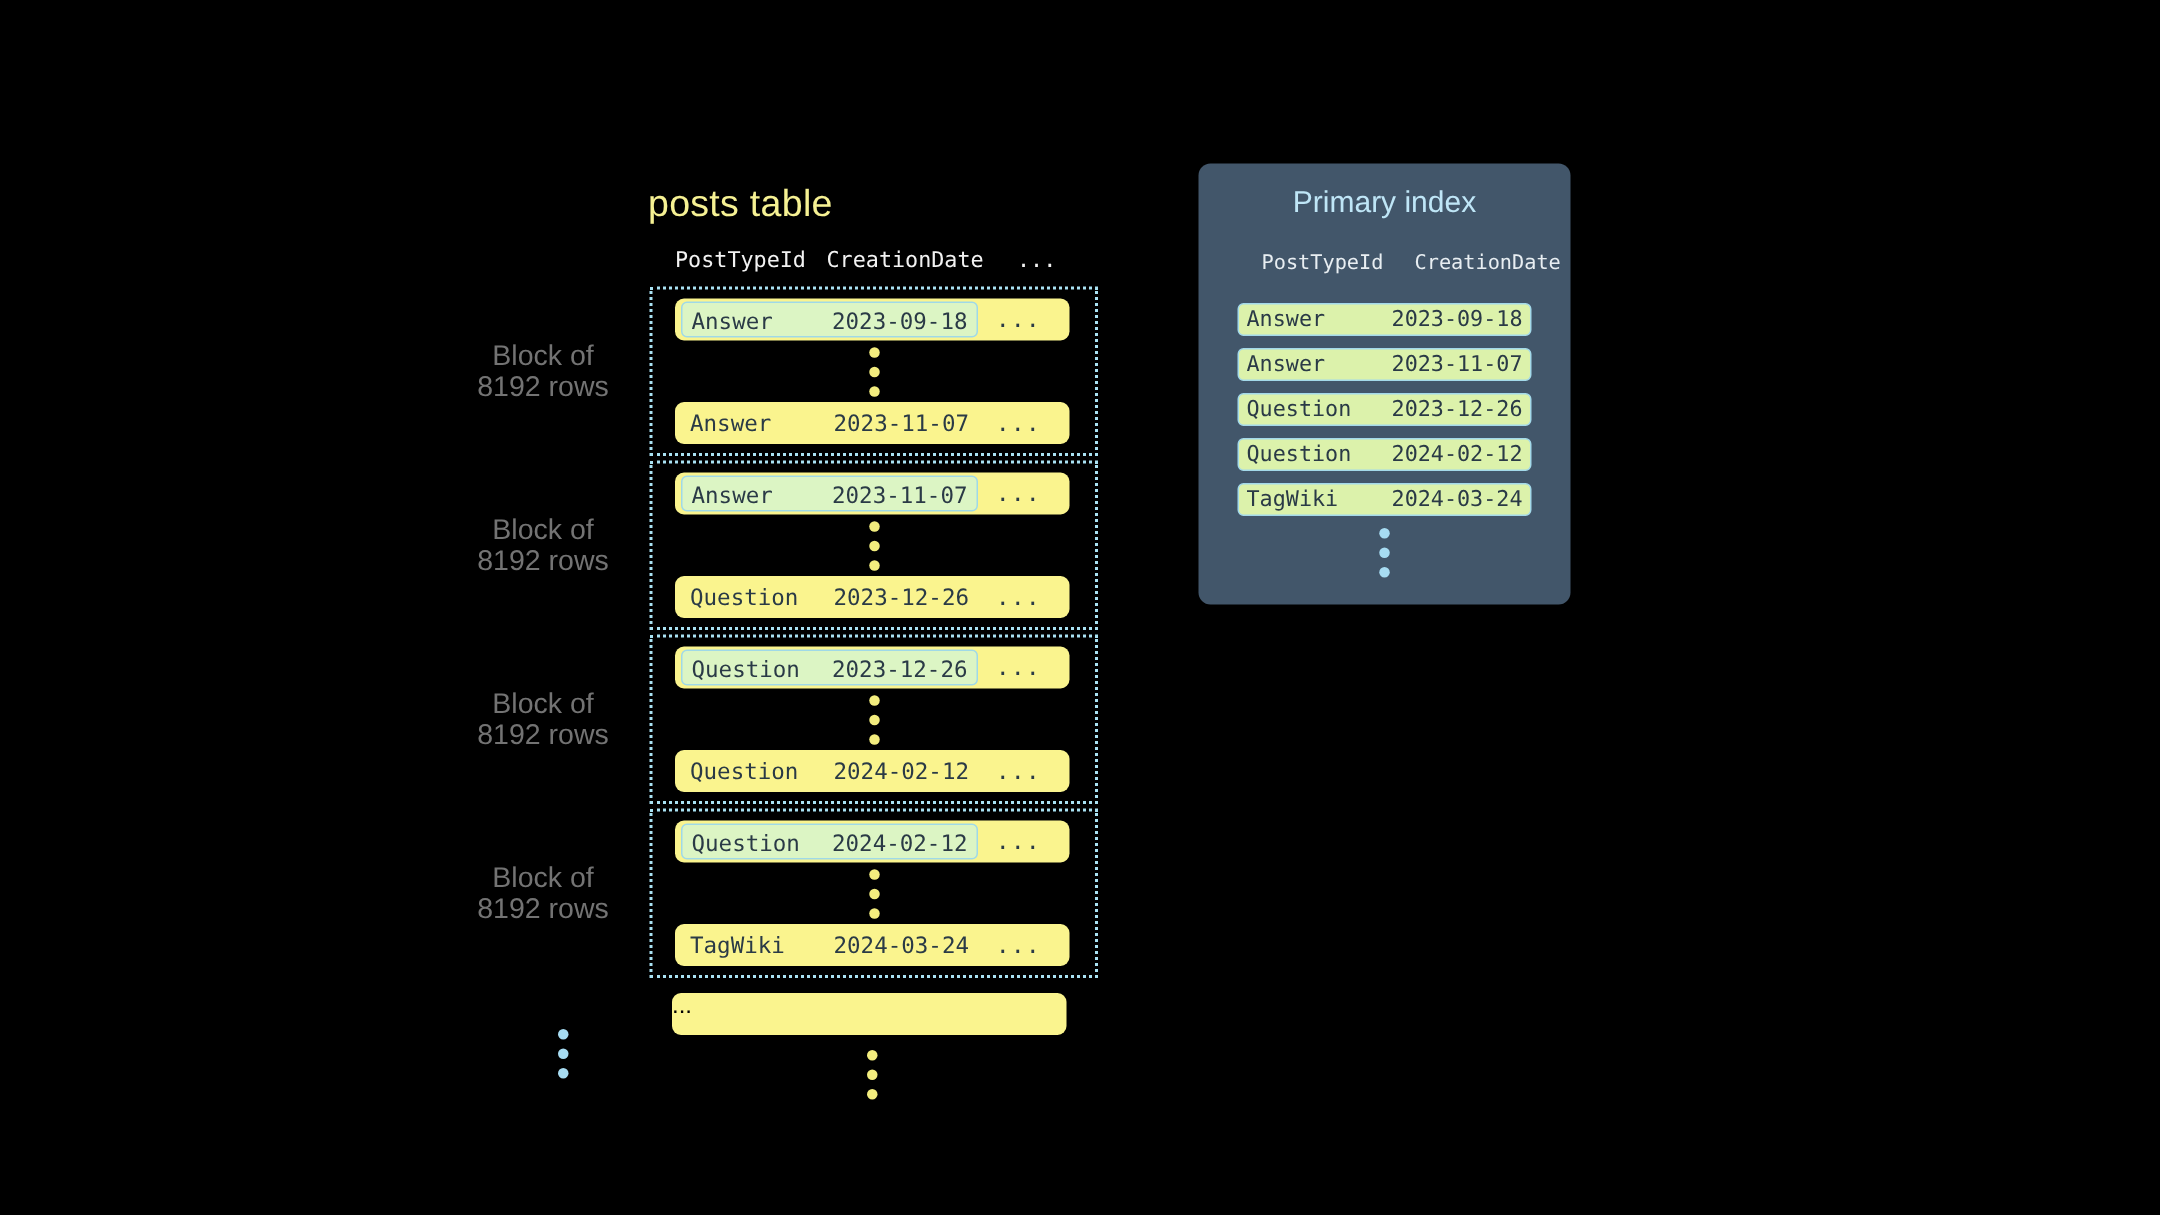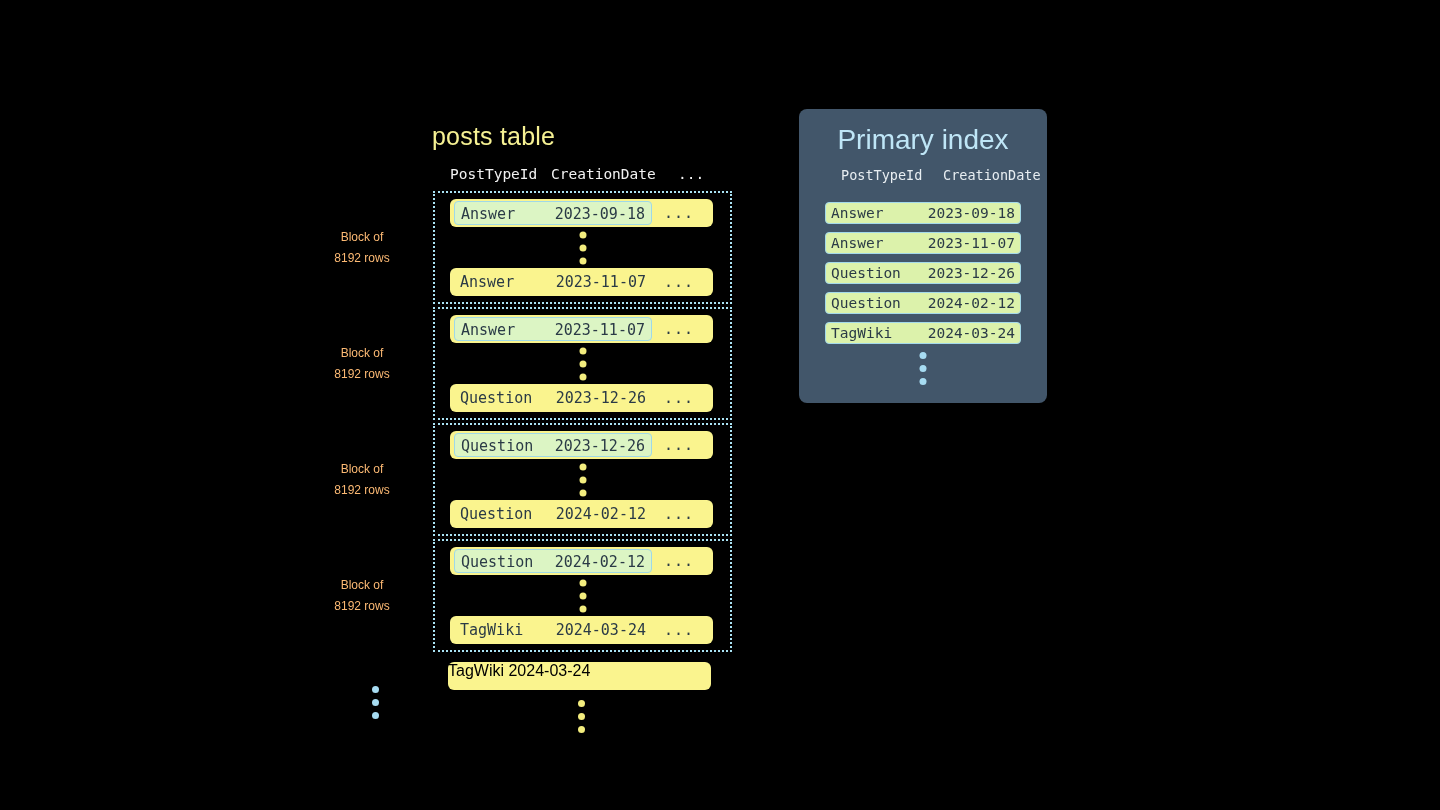--- a/index.html
+++ b/index.html
@@ -59,23 +59,23 @@
     margin-bottom: 3px;
   }
 
   .block-label {
     position: absolute;
     right: 303px;
     top: 50%;
     transform: translateY(-50%);
     width: 130px;
     text-align: center;
-    font-size: 12px;
+    font-size: 19px;
     line-height: 21px;
-    color: #fdba74;
+    color: #737373;
     white-space: pre-line;
   }
 
   
   .row-pill {
     position: absolute;
     left: 15px;
     width: 263px;
     height: 28px;
     background: #faf48e;
@@ -191,21 +191,21 @@
     background: #42566a;
     border-radius: 8px;
   }
 
   #primary-index-title {
     position: absolute;
     left: 0;
     top: 15px;
     width: 248px;
     text-align: center;
-    font-size: 28px;
+    font-size: 20px;
     color: #bfe6f7;
   }
 
   #index-col-headers {
     position: absolute;
     left: 20px;
     top: 58px;
     width: 208px;
     height: 20px;
     font-family: "DejaVu Sans Mono", "Liberation Mono", monospace;
@@ -370,24 +370,20 @@
         <span class="cell-type">TagWiki</span>
         <span class="cell-date">2024-03-24</span>
       </div>
       <span class="cell-more">...</span>
     </div>
   </div>
 
 </div>
 
 <div id="trailing-row">
-  <div class="cells hl">
-    <span class="cell-type">TagWiki</span>
-    <span class="cell-date">2024-03-24</span>
-  </div>
   <span class="cell-more">...</span>
 </div>
 
 <div id="trailing-dots">
   <div class="dot"></div>
   <div class="dot"></div>
   <div class="dot"></div>
 </div>
 
 <div id="left-dots">

